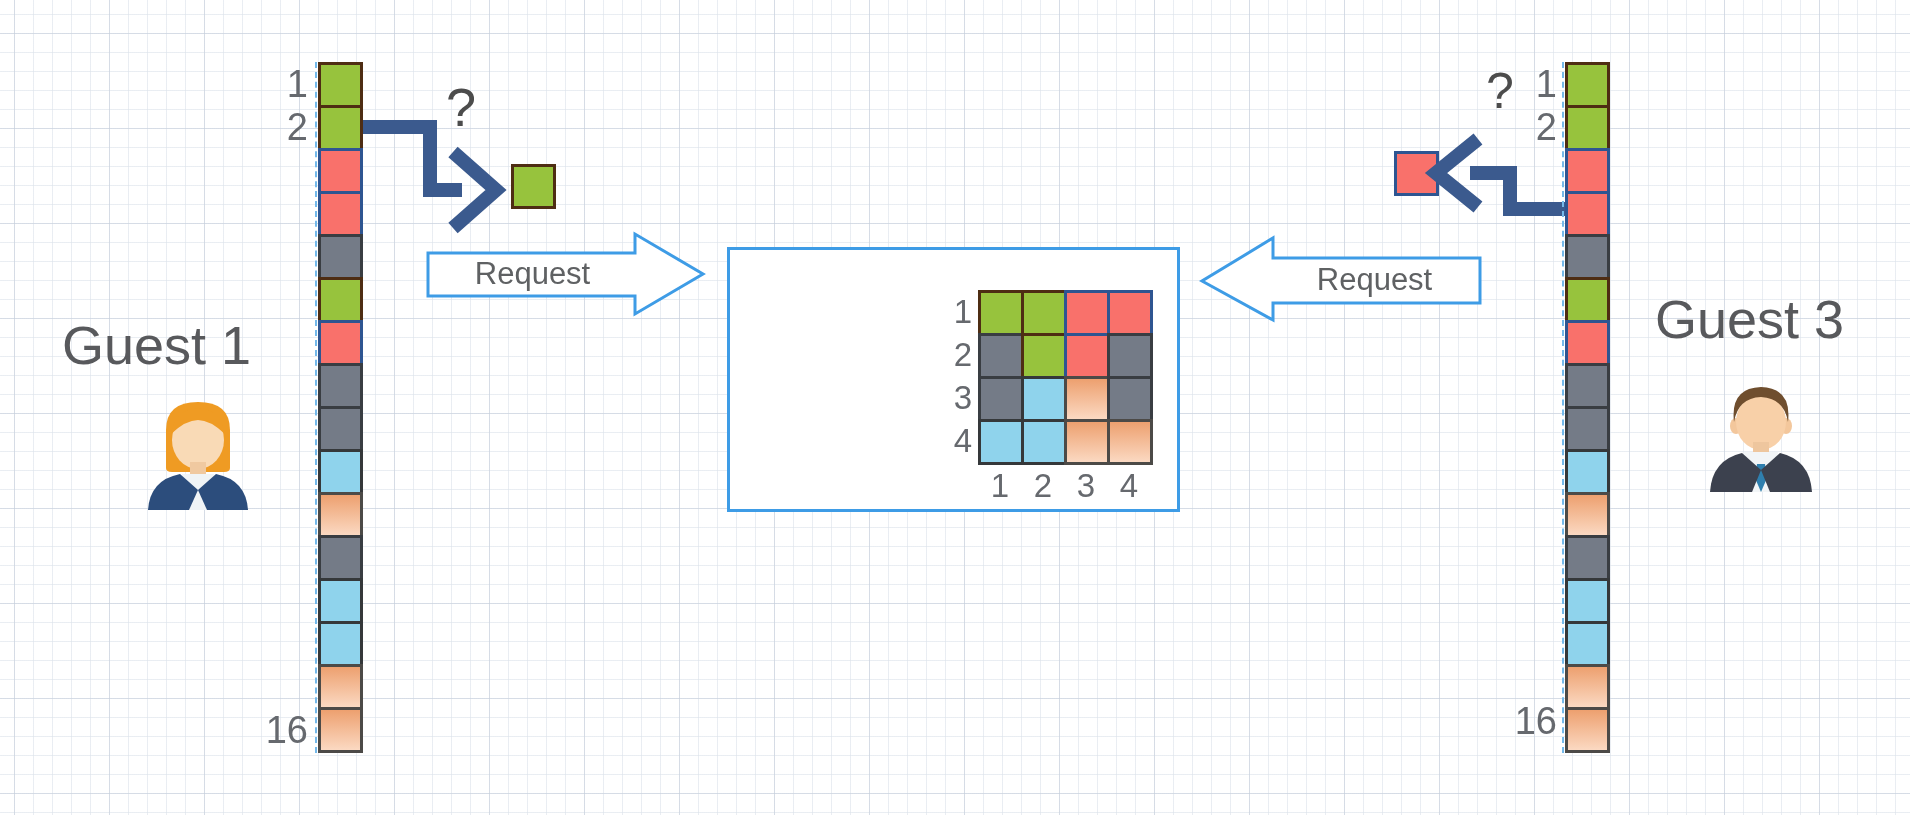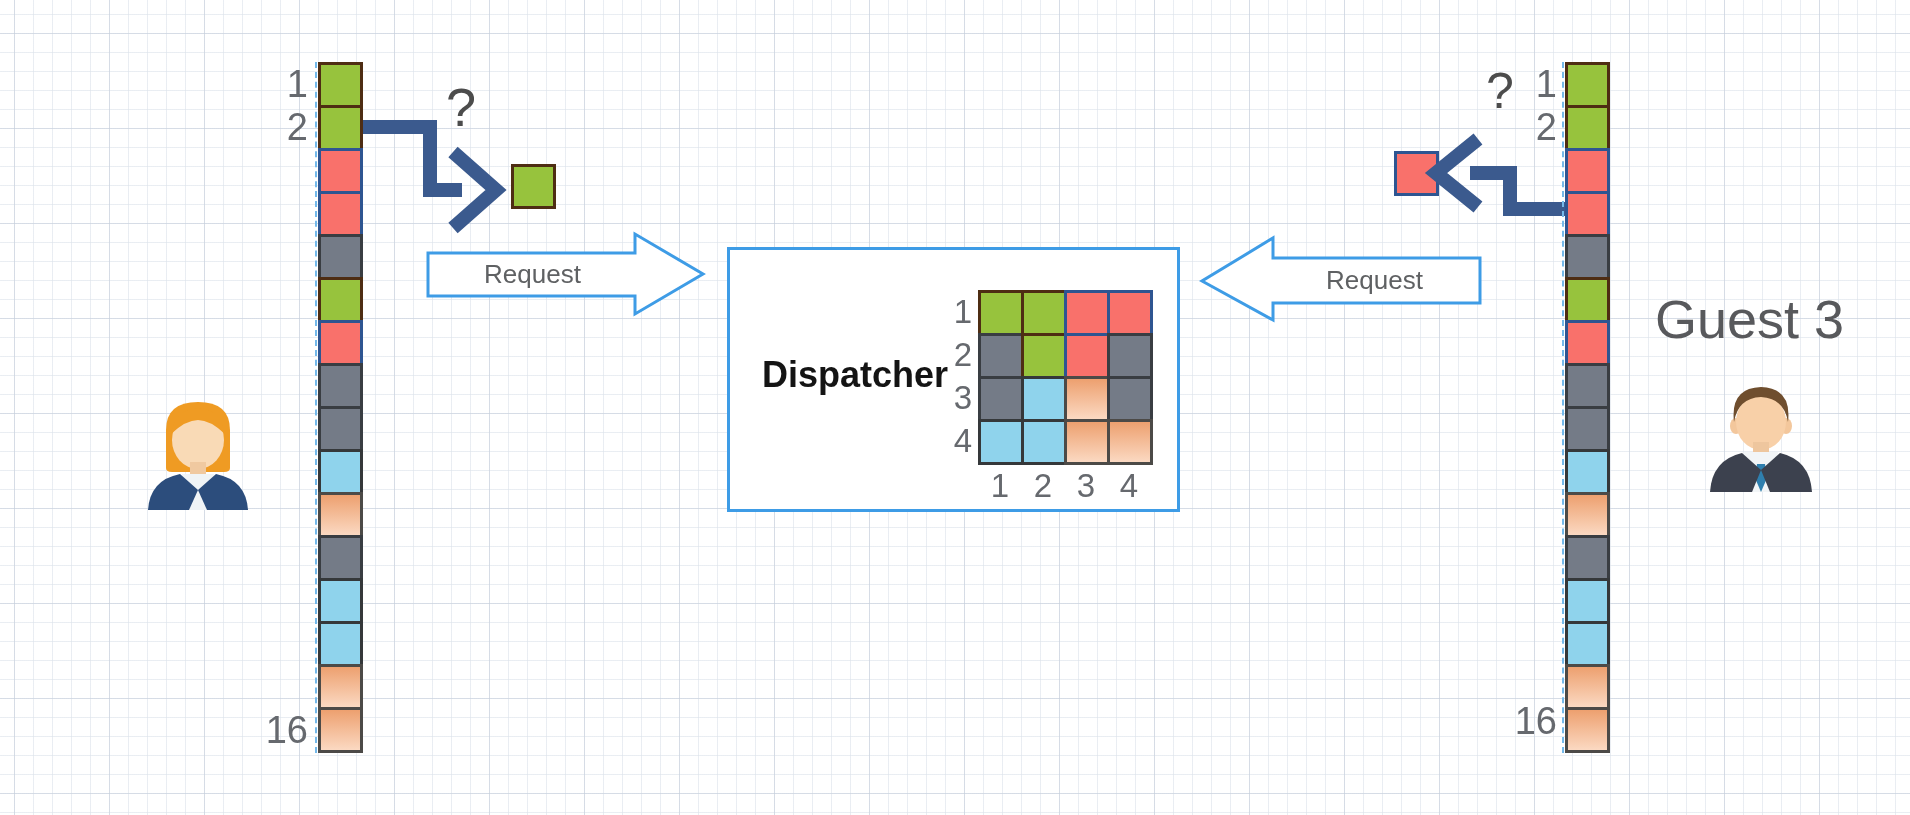--- a/index.html
+++ b/index.html
@@ -24,39 +24,40 @@
   .c-peach{background:linear-gradient(#eda06f,#fbd9c2);border-color:#4c4a47;}
   
   .strip{position:absolute;width:45px;height:691px;}
   .strip::before{content:"";position:absolute;left:-3px;top:0;bottom:0;border-left:2px dashed #74b9ea;}
   .strip-label{position:absolute;width:70px;height:42px;line-height:42px;text-align:right;
     font-size:38px;color:#66696e;}
   
   .guest-title{position:absolute;font-size:54px;color:#58595c;white-space:nowrap;}
   .qmark{position:absolute;font-size:54px;color:#4c4c4c;font-weight:400;}
   .req-text{position:absolute;display:flex;align-items:center;justify-content:center;
-    font-size:26px;color:#5f6163;}
+    font-size:31px;color:#5f6163;}
   
   .dispatcher-box{position:absolute;left:727px;top:247px;width:453px;height:265px;
     box-sizing:border-box;border:3px solid #3e9ce6;background:#ffffff;}
   .dispatcher-label{position:absolute;left:733px;top:354px;width:244px;text-align:center;
     font-size:36px;font-weight:700;color:#141414;}
   .grid-wrap{position:absolute;left:978px;top:290px;width:175px;height:175px;}
   .grid-row-label{position:absolute;width:42px;height:42px;line-height:42px;text-align:right;
     font-size:33px;color:#66696e;}
   .grid-col-label{position:absolute;width:44px;height:40px;line-height:40px;text-align:center;
     font-size:33px;color:#66696e;top:466px;}
   .mini-square{position:absolute;width:45px;height:45px;box-sizing:border-box;border:3px solid;}
   svg{position:absolute;overflow:visible;}
 </style>
 </head>
 <body>
 
 <div id="canvas">
 
+  <div class="guest-title" style="left:62px;top:314px;">Guest 1</div>
 
   <svg style="left:138px;top:396px;" width="120" height="114" viewBox="0 0 120 114">
     <path d="M28,72 L28,34 Q28,6 60,6 Q92,6 92,34 L92,72 Q92,76 86,76 L34,76 Q28,76 28,72 Z" fill="#ef9b23"></path>
     <ellipse cx="60" cy="44" rx="26" ry="29" fill="#f9dab6"></ellipse>
     <path d="M33,38 Q38,12 60,12 Q82,12 87,38 Q72,24 60,24 Q48,24 33,38 Z" fill="#ef9b23"></path>
     <rect x="52" y="66" width="16" height="14" fill="#f0c9a0"></rect>
     <polygon points="44,78 76,78 71,114 49,114" fill="#f0f4f6"></polygon>
     <path d="M10,114 Q12,84 42,78 L60,94 L51,114 Z" fill="#2c4d7c"></path>
     <path d="M110,114 Q108,84 78,78 L60,94 L69,114 Z" fill="#2c4d7c"></path>
   </svg>
@@ -90,21 +91,20 @@
     <polyline points="93,42 136,80 93,118" fill="none" stroke="#3b5a8e" stroke-width="14"></polyline>
   </svg>
   <div class="mini-square" style="left:511px;top:164px;background:#97c33d;border-color:#4e2d13;"></div>
 
   <svg style="left:425px;top:228px;" width="285" height="92" viewBox="0 0 285 92">
     <polygon points="3,25 210,25 210,6 278,46 210,86 210,68 3,68" fill="#ffffff" stroke="#3e9ce6" stroke-width="3"></polygon>
   </svg>
   <div class="req-text" style="left:430px;top:252px;width:205px;height:44px;">Request</div>
 
   <div class="dispatcher-box"></div>
-  <div class="dispatcher-label">Dispatcher</div>
 
   <div class="grid-row-label" style="left:930px;top:291px;">1</div>
   <div class="grid-row-label" style="left:930px;top:334px;">2</div>
   <div class="grid-row-label" style="left:930px;top:377px;">3</div>
   <div class="grid-row-label" style="left:930px;top:420px;">4</div>
 
   <div class="grid-wrap">
       <div class="cell c-green" style="left: 0px; top: 0px; width: 46px; height: 46px;"></div>
       <div class="cell c-green" style="left: 43px; top: 0px; width: 46px; height: 46px;"></div>
       <div class="cell c-red" style="left: 86px; top: 0px; width: 46px; height: 46px;"></div>

